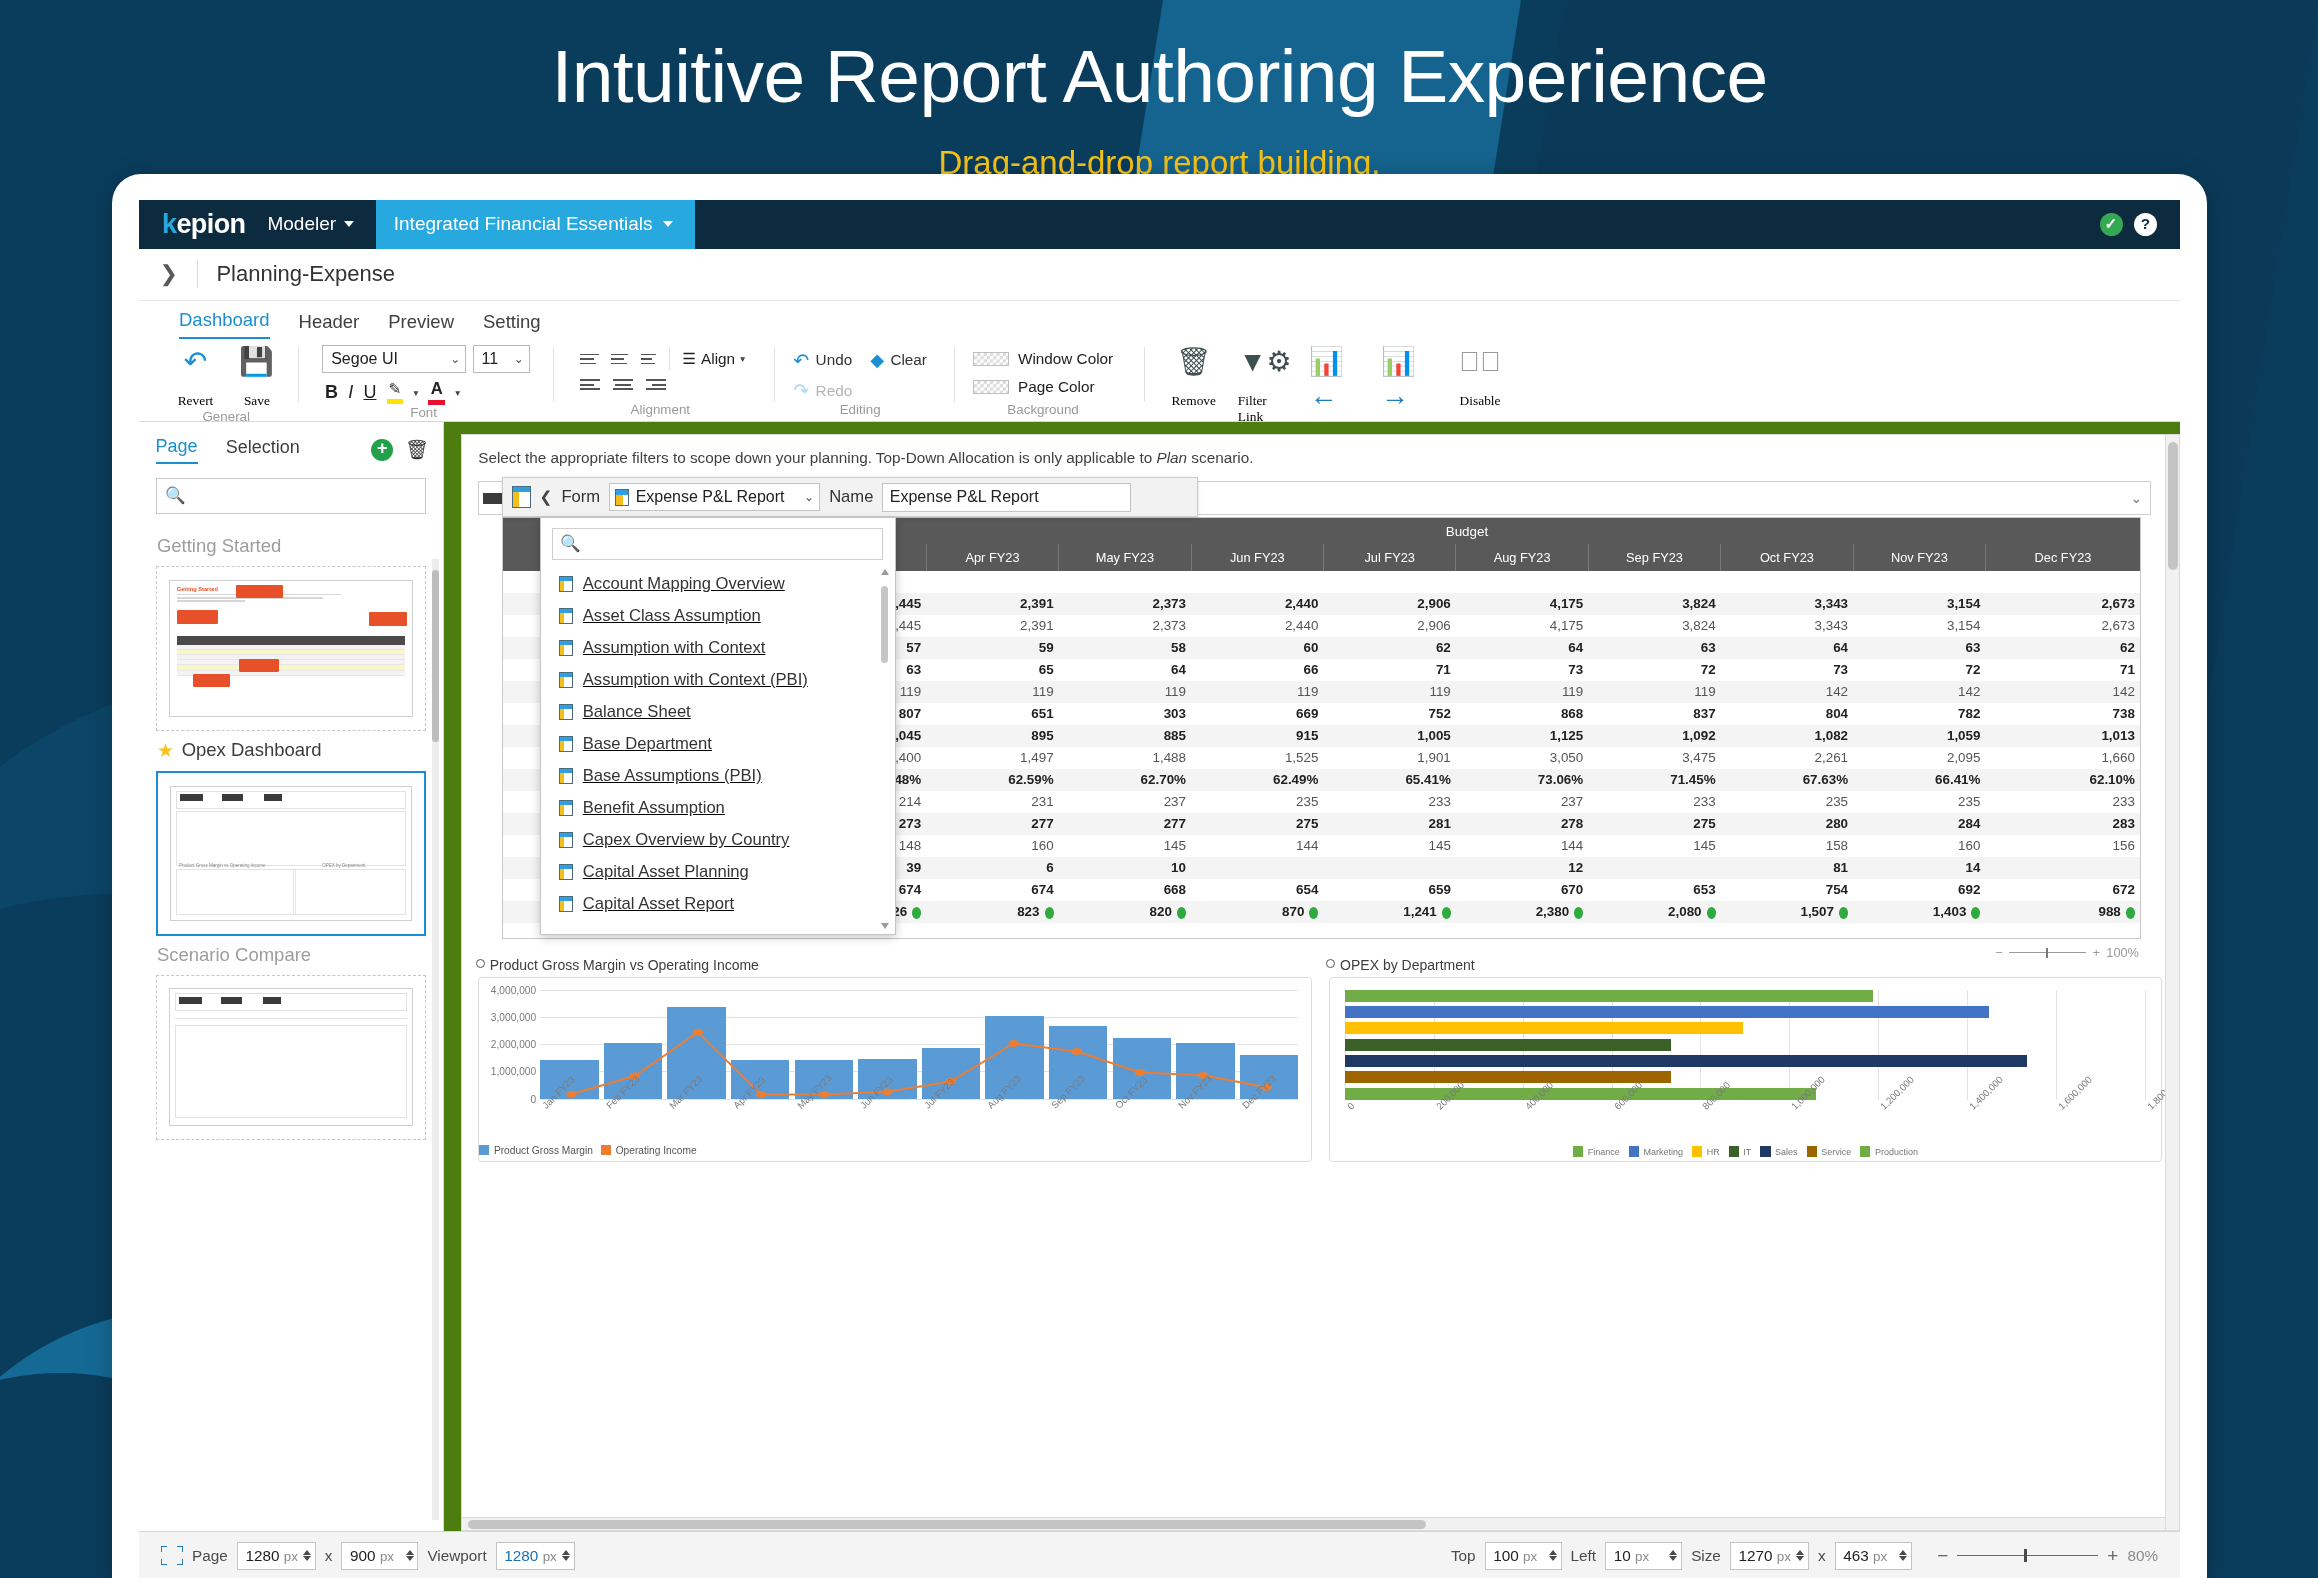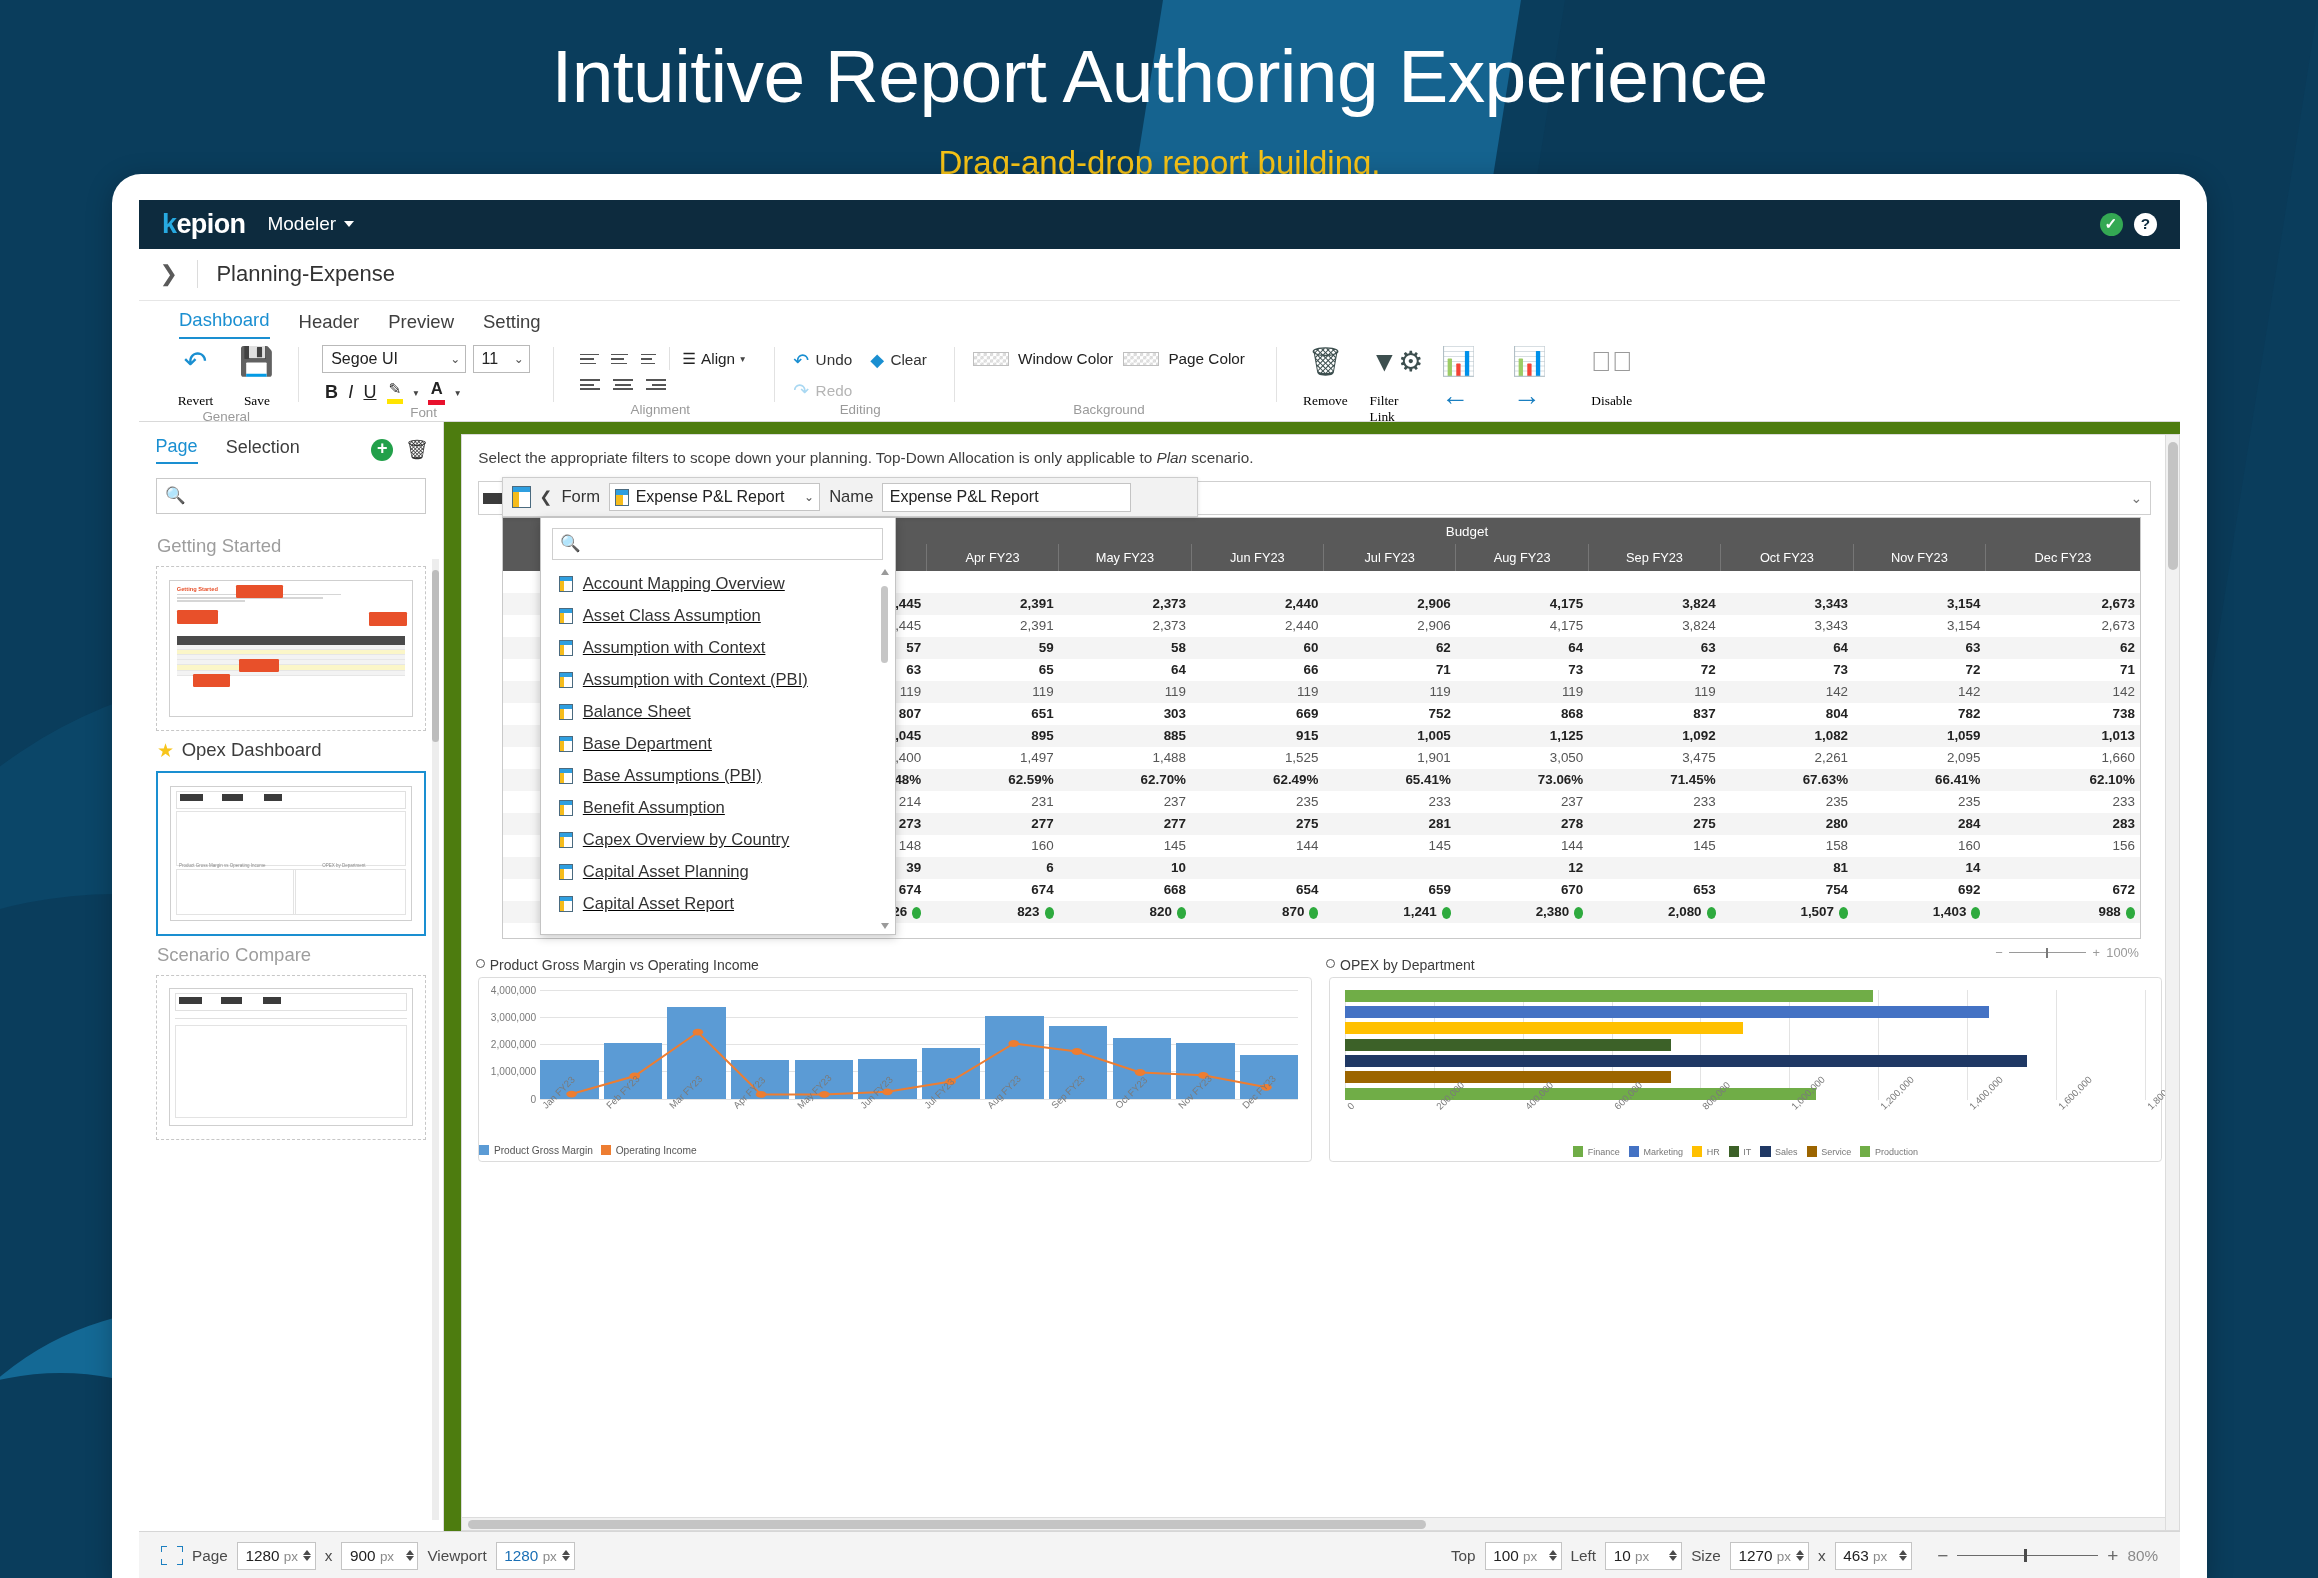--- a/index.html
+++ b/index.html
@@ -129,21 +129,21 @@
   .aligncol { display:flex; flex-direction:column; gap:9px; padding:2.6px 3.8px 0 7.7px; }
   .alignrow { display:flex; align-items:center; gap:12.8px; }
   .lineicon { display:flex; flex-direction:column; gap:2.6px; cursor:pointer; }
   .lineicon i { display:block; height:1.9px; background:#555; }
   .alignbtn { display:flex; align-items:center; gap:5.1px; font-size:15.3px; color:#222; cursor:pointer; }
 
   .editcol { display:flex; flex-direction:column; gap:7.7px; padding-top:3.8px; }
   .editrow { display:flex; align-items:center; gap:6.4px; font-size:15.3px; color:#333; cursor:pointer; }
   .editrow.dim { color:#b5b5b5; }
 
-  .bgcol { display:flex; flex-direction:row; gap:10.2px; padding-top:5.1px; }
+  .bgcol { display:flex; flex-direction:column; gap:10.2px; padding-top:5.1px; }
   .bgrow { display:flex; align-items:center; gap:9px; font-size:15.3px; color:#222; cursor:pointer; }
   .checker {
     width:36px; height:14px; border:0.6px solid #bfbfbf;
     background-image:
       linear-gradient(45deg,#d9d9d9 25%,transparent 25%,transparent 75%,#d9d9d9 75%),
       linear-gradient(45deg,#d9d9d9 25%,transparent 25%,transparent 75%,#d9d9d9 75%);
     background-size:6.4px 6.4px; background-position:0 0,3.2px 3.2px; background-color:#fff;
   }
 
   
@@ -341,20 +341,24 @@
   <div class="hero-sub">Drag-and-drop report building.</div>
 </div>
 
 <div class="device">
 <div class="app">
 
   <div class="titlebar">
     <div class="logo"><span class="k">k</span>epion</div>
     <div class="modeler">
       <span>Modeler</span>
+      <span class="caret-d"></span>
+    </div>
+    <div class="model-pill">
+      <span>Integrated Financial Essentials</span>
       <span class="caret-d"></span>
     </div>
     <div class="tb-right">
       <div class="circ ok">✓</div>
       <div class="circ help">?</div>
     </div>
   </div>
 
   <div class="breadcrumb">
     <span class="bc-arrow">❯</span>

